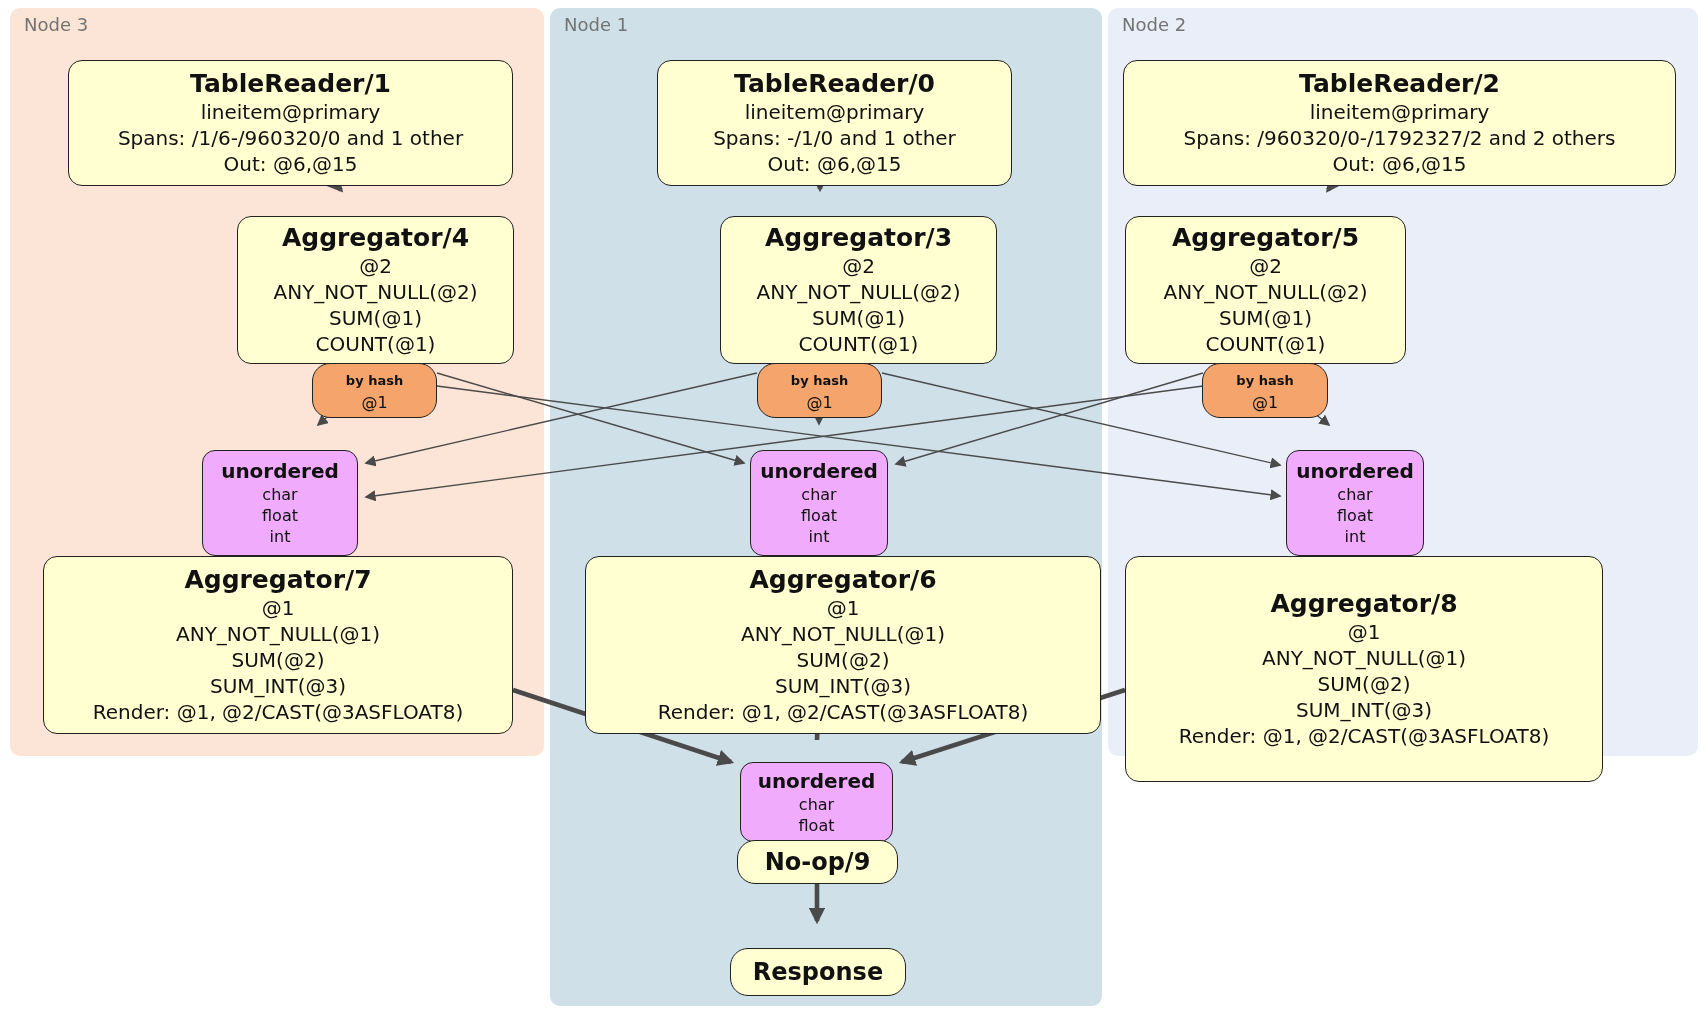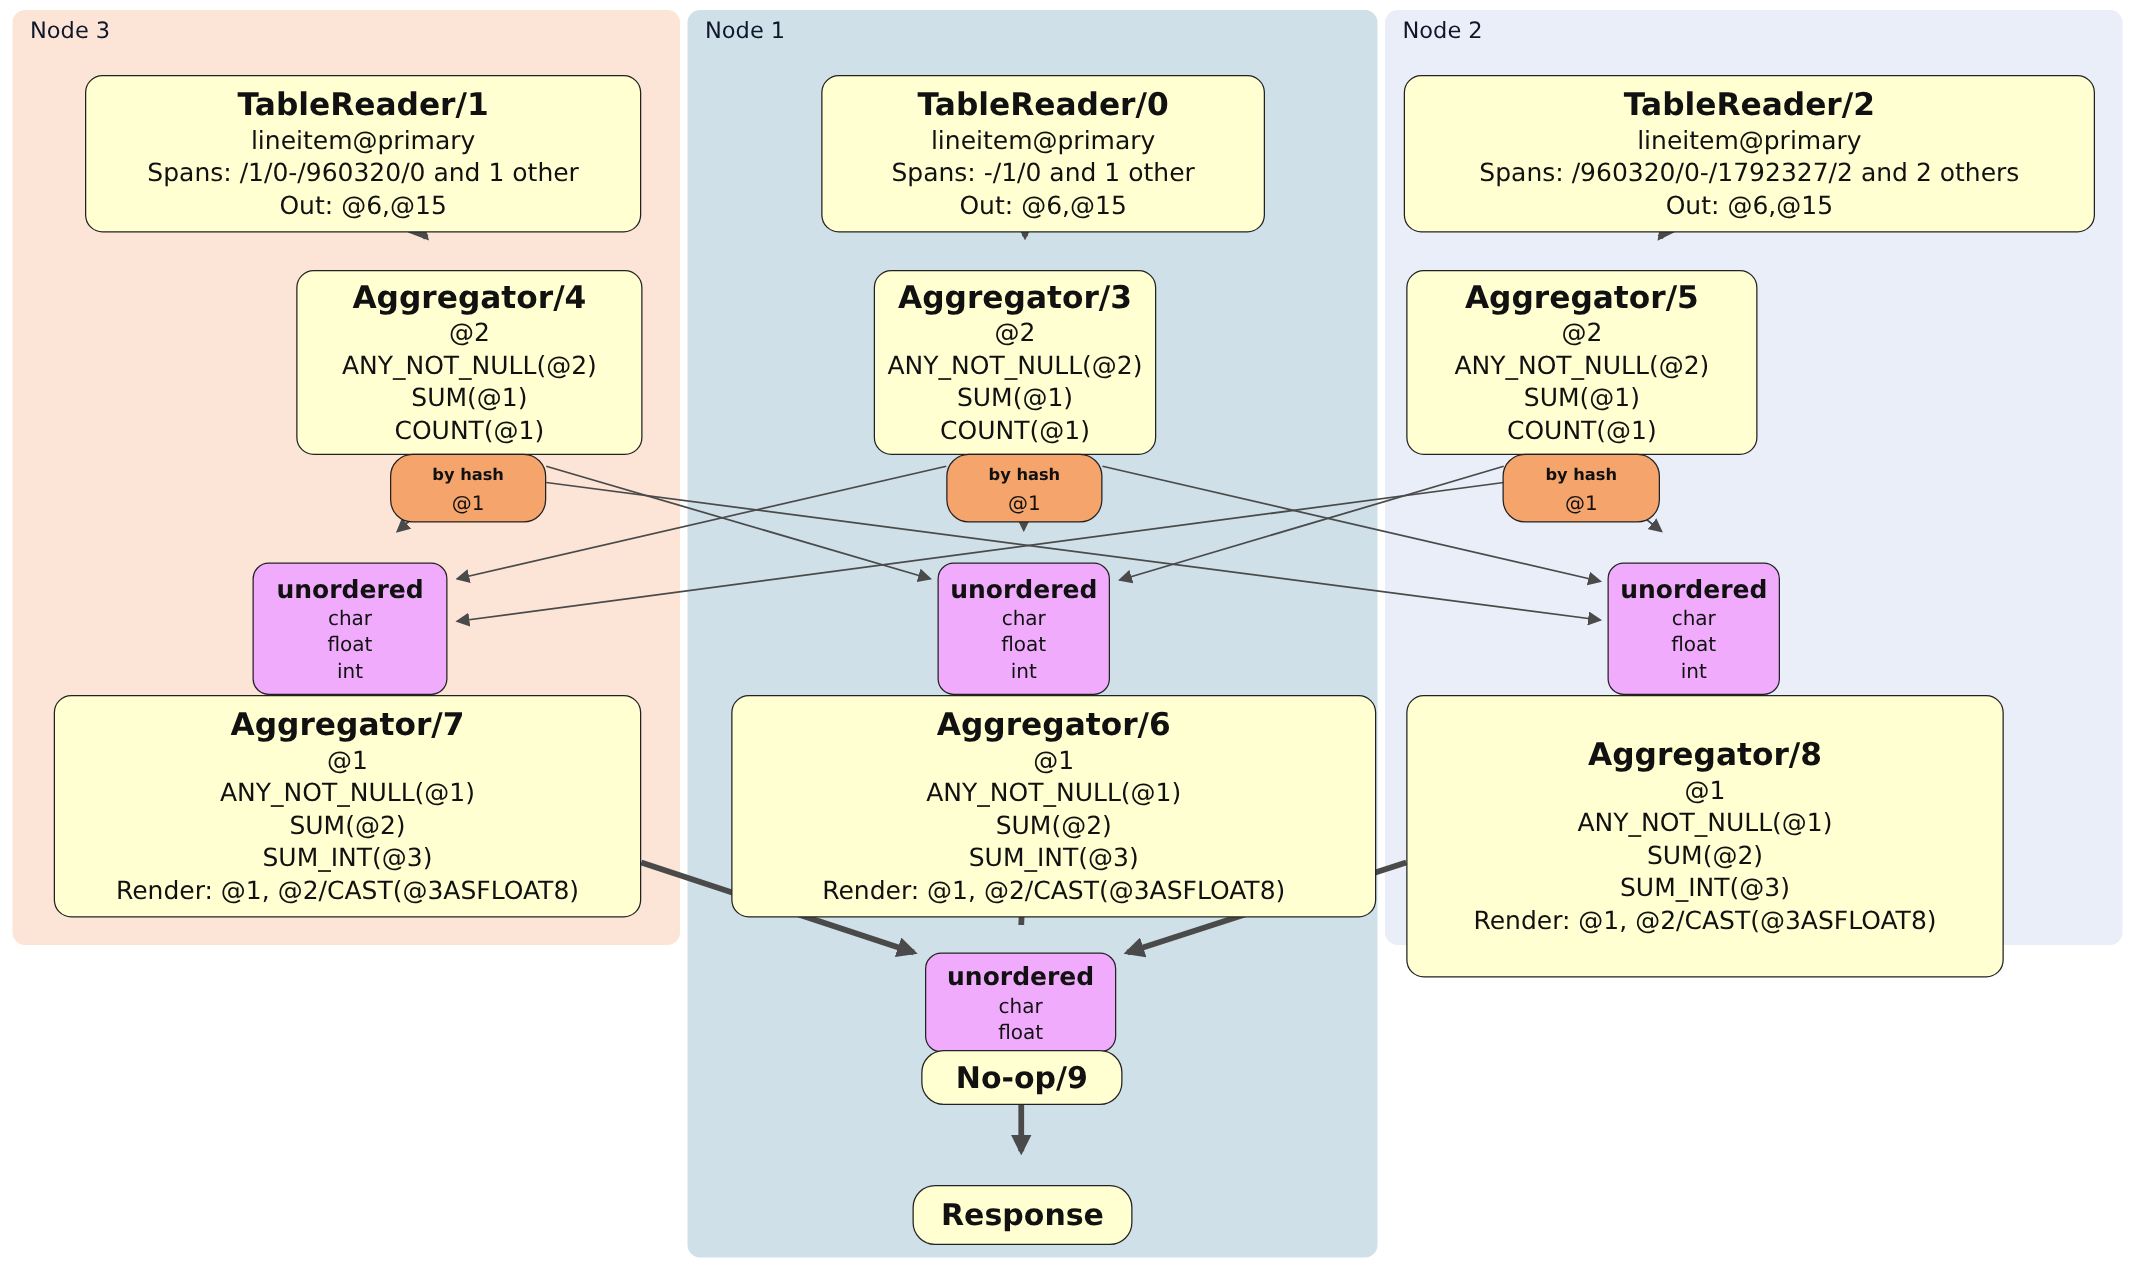--- a/index.html
+++ b/index.html
@@ -1,21 +1,21 @@
 <!DOCTYPE html>
 <html><head>
 <meta charset="utf-8">
 <style>
   html,body{margin:0;padding:0;background:#ffffff;}
   #canvas{
     position:relative;width:1706px;height:1016px;overflow:hidden;
     font-family:"DejaVu Sans",sans-serif;color:#111;background:#ffffff;
   }
   .region{position:absolute;border-radius:10px;z-index:0;}
-  .region-label{position:absolute;z-index:2;font-size:18px;color:#0f172a;}
+  .region-label{position:absolute;z-index:2;font-size:18px;color:#737373;}
   #edges{position:absolute;left:0;top:0;z-index:1;}
   .box{
     position:absolute;z-index:2;box-sizing:border-box;
     background:#ffffd2;border:1.7px solid #222;border-radius:14px;
     display:flex;flex-direction:column;justify-content:center;align-items:center;
     text-align:center;line-height:1.3;margin-top:20px;
   }
   .box .title{font-weight:bold;font-size:25px;line-height:30px;white-space:nowrap;}
   .box .line{font-size:20px;line-height:26px;white-space:nowrap;}
   .router{background:#f5a46b;border-radius:18px;z-index:3;}
@@ -69,21 +69,21 @@
       <line x1="882" y1="373" x2="1280" y2="465" marker-end="url(#athin)"></line>
       <line x1="1294" y1="397" x2="1329" y2="425" marker-end="url(#athin)"></line>
       <line x1="1203" y1="386" x2="366" y2="497" marker-end="url(#athin)"></line>
       <line x1="1203" y1="373" x2="896" y2="464" marker-end="url(#athin)"></line>
     </g>
   </svg>
 
   <div class="box" style="left:68px;top:40px;width:445px;height:126px">
     <div class="title">TableReader/1</div>
     <div class="line">lineitem@primary</div>
-    <div class="line">Spans: /1/0-/960320/0 and 1 other</div>
+    <div class="line">Spans: /1/6-/960320/0 and 1 other</div>
     <div class="line">Out: @6,@15</div>
   </div>
 
   <div class="box" style="left:237px;top:196px;width:277px;height:148px">
     <div class="title">Aggregator/4</div>
     <div class="line">@2</div>
     <div class="line">ANY_NOT_NULL(@2)</div>
     <div class="line">SUM(@1)</div>
     <div class="line">COUNT(@1)</div>
   </div>
@@ -109,21 +109,21 @@
     <div class="line">Render: @1, @2/CAST(@3ASFLOAT8)</div>
   </div>
 
   <div class="box" style="left:657px;top:40px;width:355px;height:126px">
     <div class="title">TableReader/0</div>
     <div class="line">lineitem@primary</div>
     <div class="line">Spans: -/1/0 and 1 other</div>
     <div class="line">Out: @6,@15</div>
   </div>
 
-  <div class="box" style="left:699px;top:196px;width:226px;height:148px">
+  <div class="box" style="left:720px;top:196px;width:277px;height:148px">
     <div class="title">Aggregator/3</div>
     <div class="line">@2</div>
     <div class="line">ANY_NOT_NULL(@2)</div>
     <div class="line">SUM(@1)</div>
     <div class="line">COUNT(@1)</div>
   </div>
 
   <div class="box router" style="left:757px;top:343px;width:125px;height:55px">
     <div class="title">by hash</div>
     <div class="line">@1</div>

